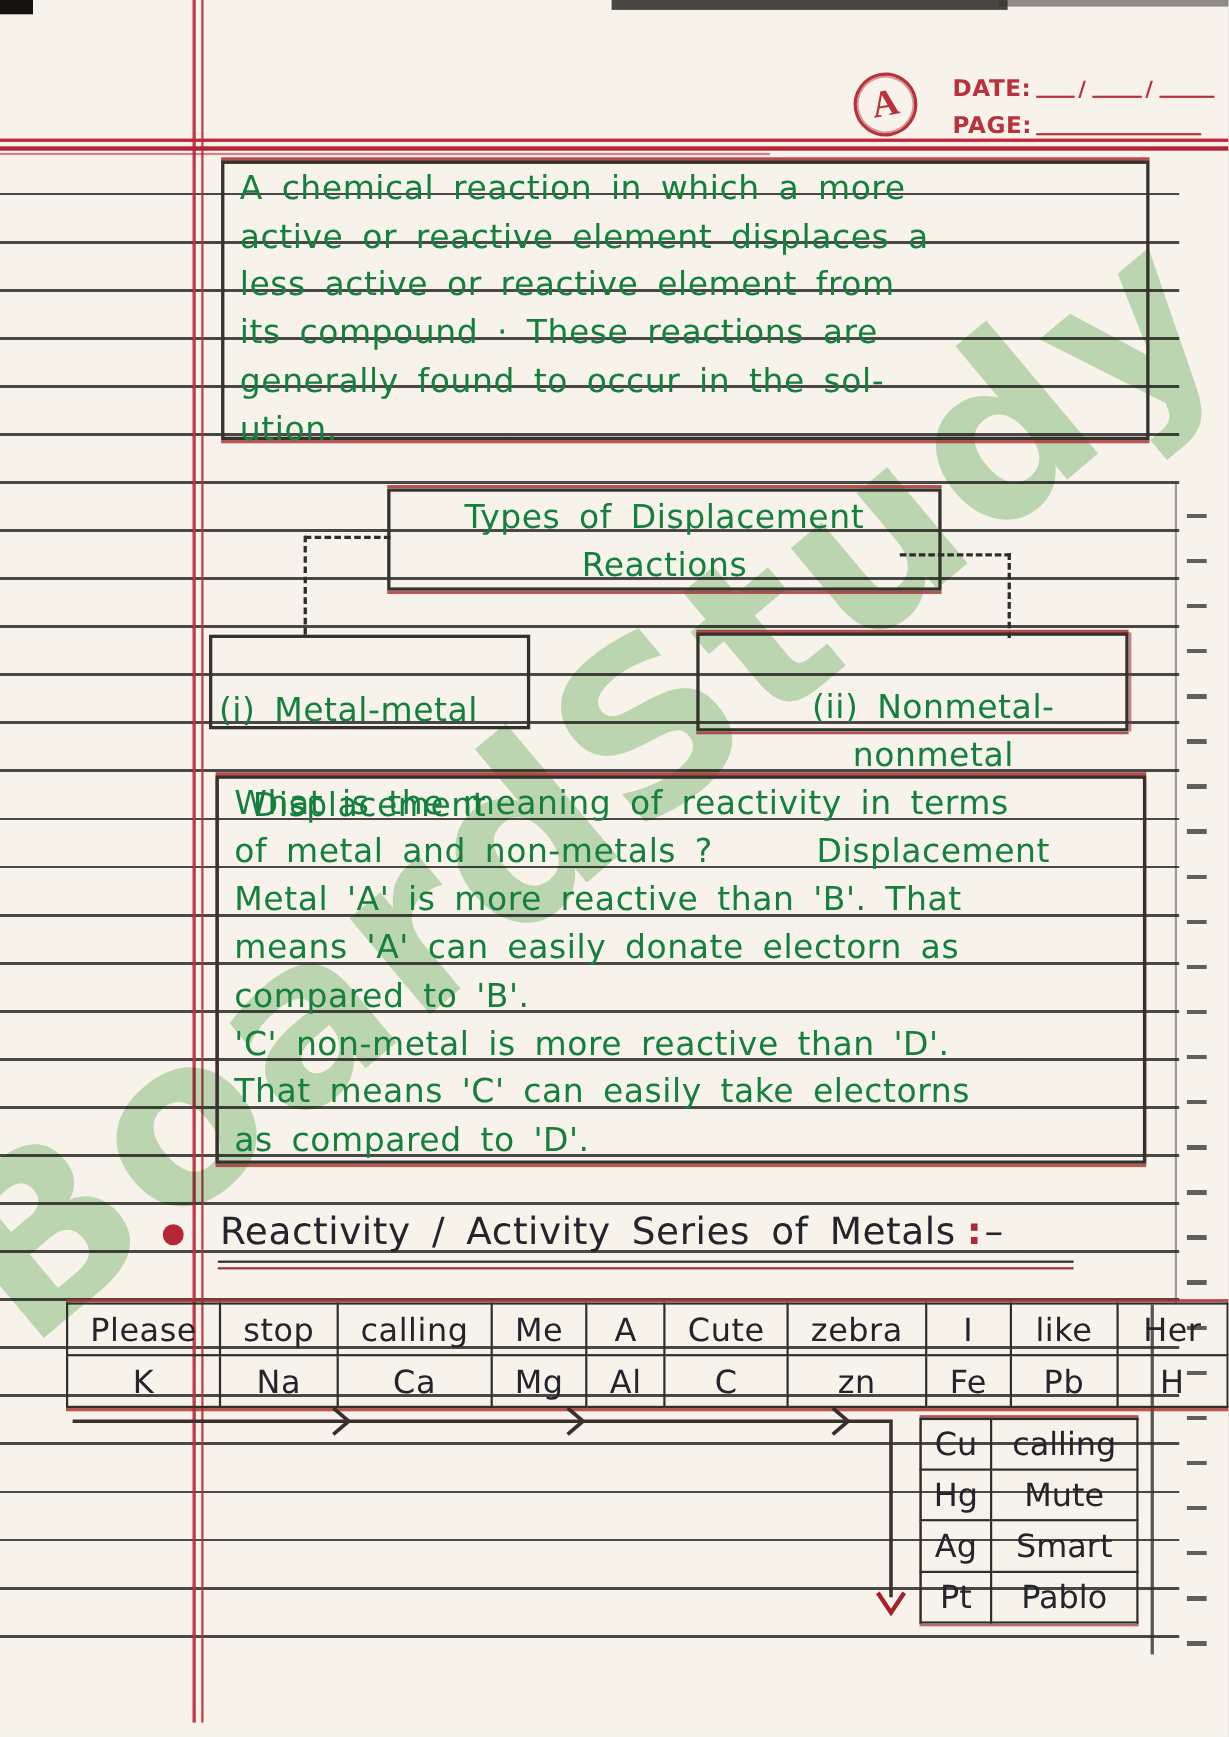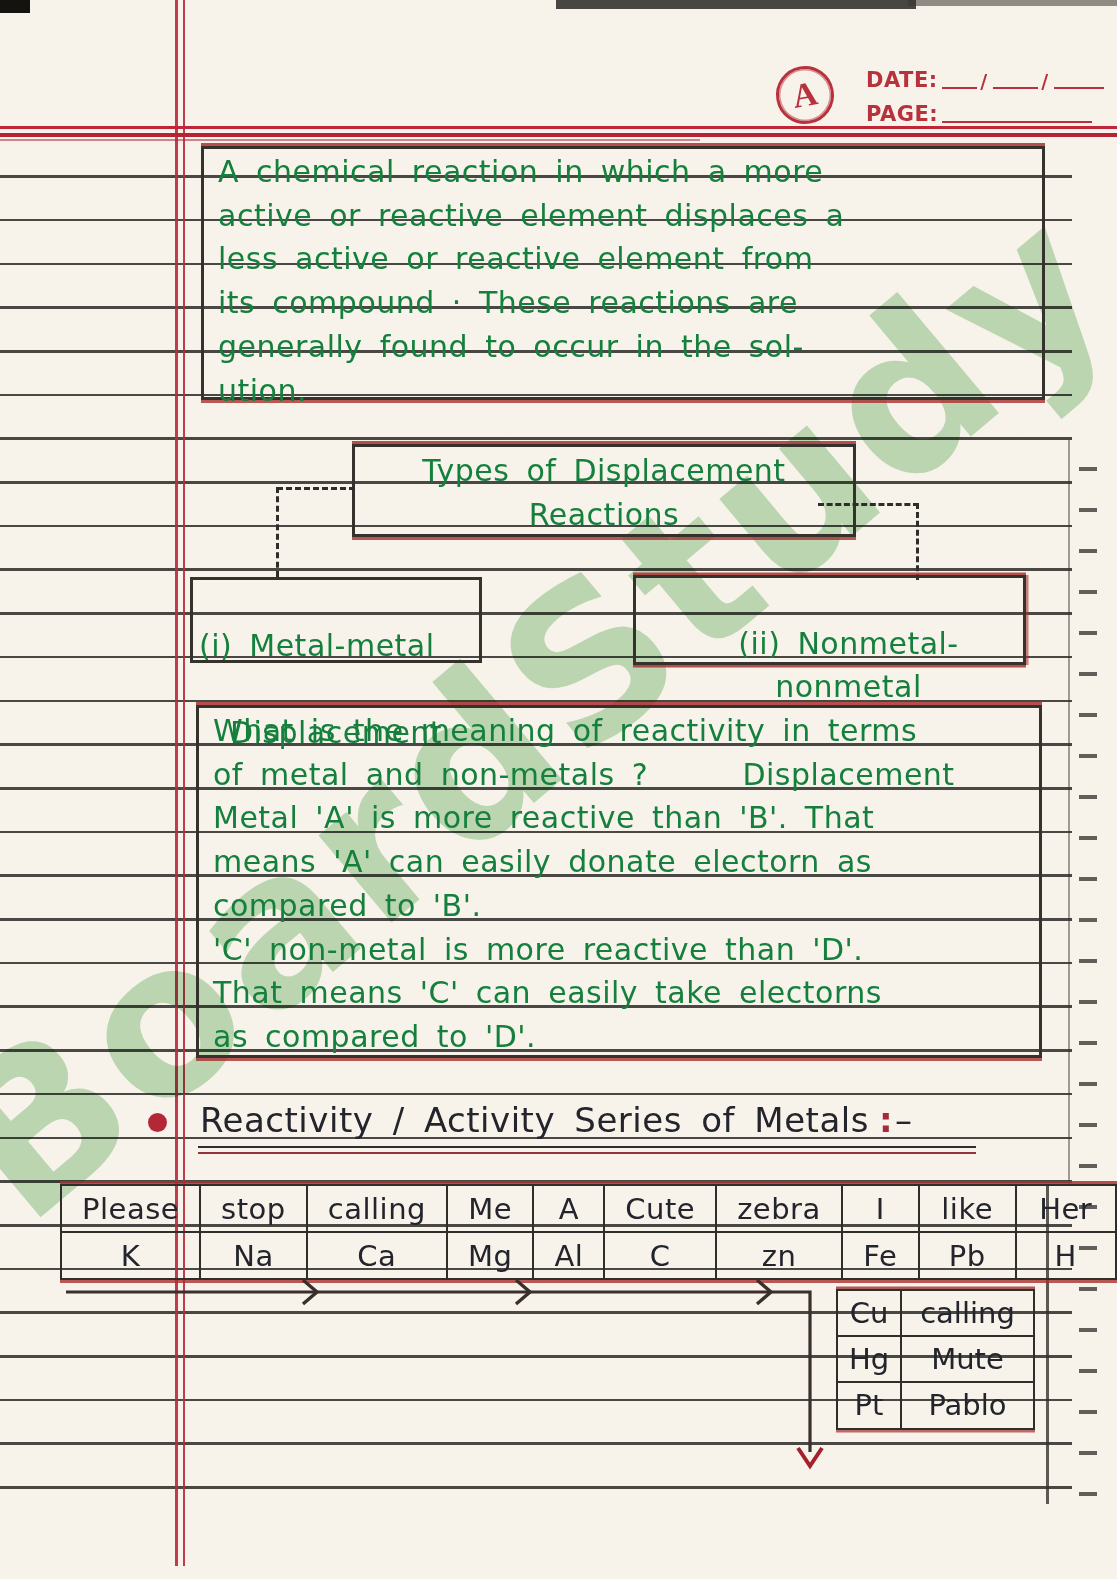--- a/index.html
+++ b/index.html
@@ -221,20 +221,24 @@
     <tbody>
         <tr>
       <td>Cu</td>
       <td>calling</td>
     </tr>
     <tr>
       <td>Hg</td>
       <td>Mute</td>
     </tr>
     <tr>
+      <td>Ag</td>
+      <td>Smart</td>
+    </tr>
+    <tr>
       <td>Pt</td>
       <td>Pablo</td>
     </tr>
   </tbody>
     </table>
 
   <svg class="abs arrows" viewBox="0 0 1117 1579">
     <path d="M66 1292 H810 V1452" fill="none" stroke="#3a2f2c" stroke-width="3.2"></path>
     <polyline points="303,1280 317,1292 303,1304" fill="none" stroke="#3a2f2c" stroke-width="3.4"></polyline>
     <polyline points="516,1280 530,1292 516,1304" fill="none" stroke="#3a2f2c" stroke-width="3.4"></polyline>

